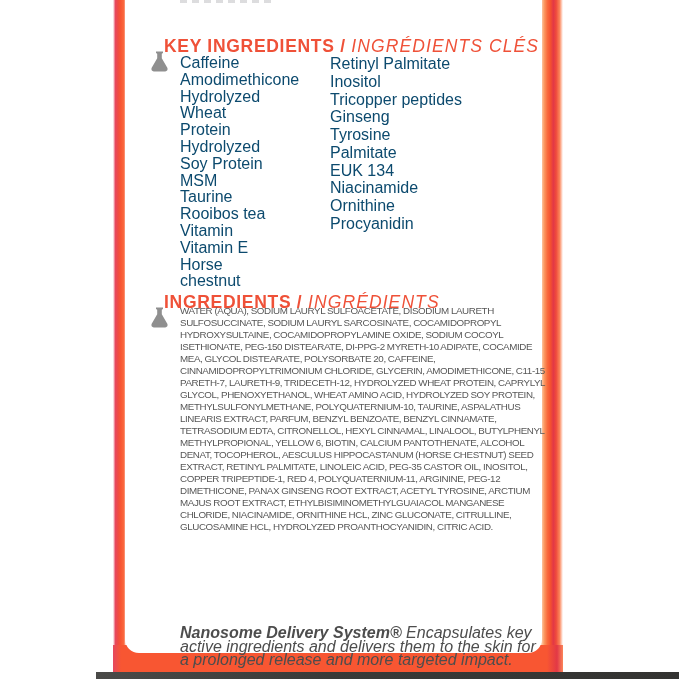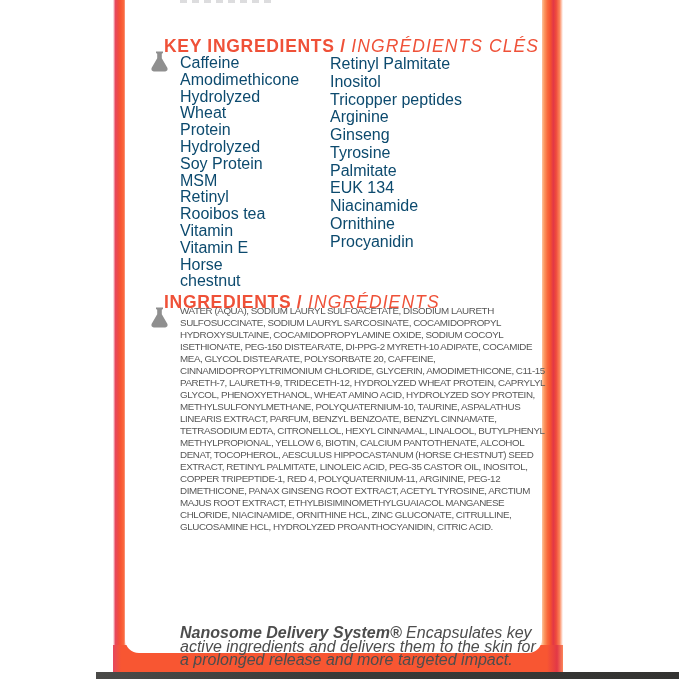--- a/index.html
+++ b/index.html
@@ -66,31 +66,30 @@
     <svg class="flask flask-1" viewBox="0 0 19 21">
       <path d="M6 0.6 h7 v1.3 l-1.2 .9 v4.4 l5.5 9.6 c.9 1.6 -.2 3.6 -2.1 3.6 H3.8 c-1.9 0 -3 -2 -2.1 -3.6 L7.2 7.2 V2.8 L6 1.9 z" fill="#8f8f8f"></path>
     </svg>
 
     <div class="col col-left">
         <div class="li">Caffeine</div>
         <div class="li">Amodimethicone</div>
         <div class="li">Hydrolyzed Wheat Protein</div>
         <div class="li">Hydrolyzed Soy Protein</div>
         <div class="li">MSM</div>
-        <div class="li">Retinyl</div>
+        <div class="li">Taurine</div>
         <div class="li">Rooibos tea</div>
         <div class="li">Vitamin</div>
         <div class="li">Vitamin E</div>
         <div class="li">Horse chestnut</div>
       </div>
     <div class="col col-right">
         <div class="li">Retinyl Palmitate</div>
         <div class="li">Inositol</div>
         <div class="li">Tricopper peptides</div>
-        <div class="li">Arginine</div>
         <div class="li">Ginseng</div>
         <div class="li">Tyrosine</div>
         <div class="li">Palmitate</div>
         <div class="li">EUK 134</div>
         <div class="li">Niacinamide</div>
         <div class="li">Ornithine</div>
         <div class="li">Procyanidin</div>
       </div>
 
     <h2 class="sec-title t-ing"><span>INGREDIENTS /</span>

